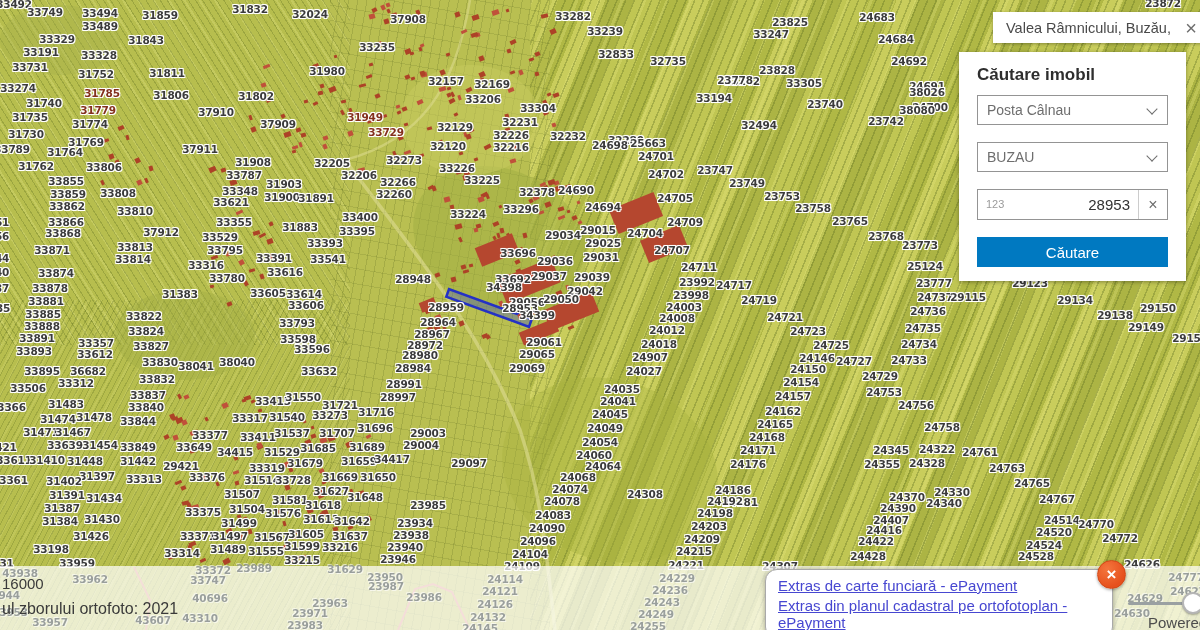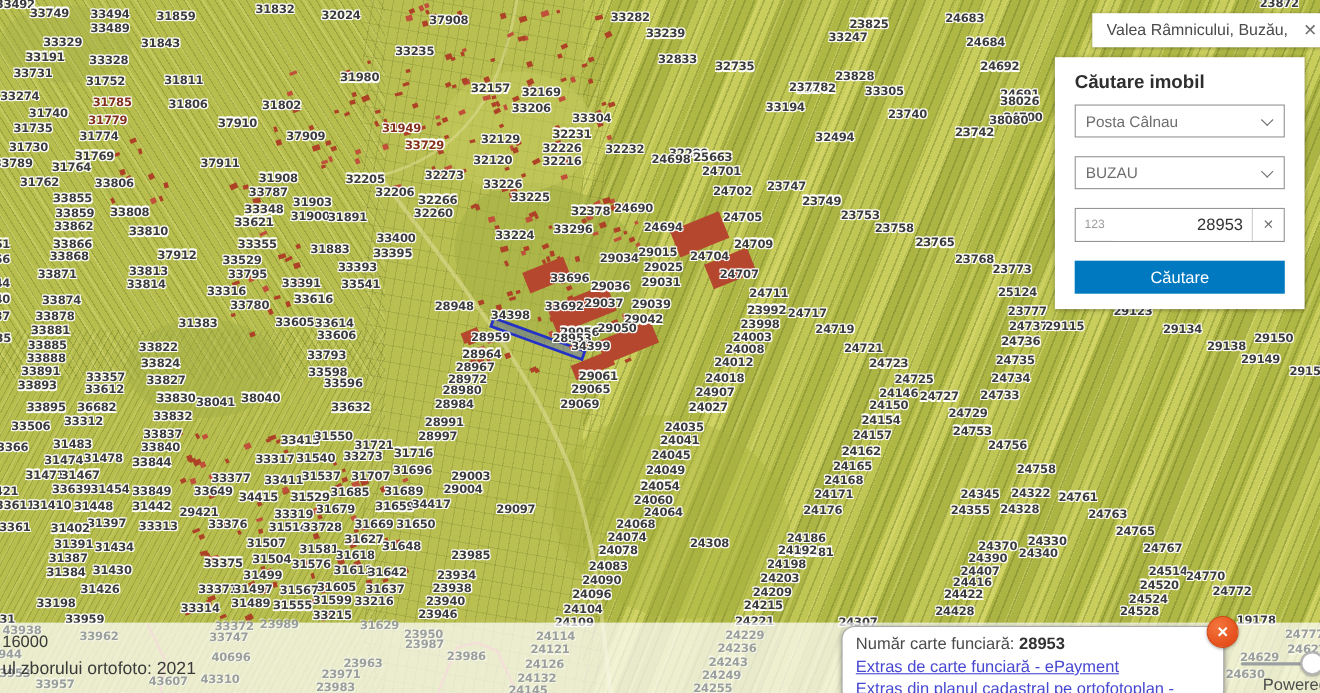--- a/index.html
+++ b/index.html
@@ -553,21 +553,21 @@
       <span class="plabel" style="left: 603px; top: 243px;">29025</span>
       <span class="plabel" style="left: 555px; top: 261px;">29036</span>
       <span class="plabel" style="left: 601px; top: 257px;">29031</span>
       <span class="plabel" style="left: 328px; top: 259px;">33541</span>
       <span class="plabel" style="left: 518px; top: 253px;">33696</span>
       <span class="plabel" style="left: 549px; top: 276px;">29037</span>
       <span class="plabel" style="left: 592px; top: 277px;">29039</span>
       <span class="plabel" style="left: 413px; top: 279px;">28948</span>
       <span class="plabel" style="left: 513px; top: 279px;">33692</span>
       <span class="plabel" style="left: 585px; top: 291px;">29042</span>
-      <span class="plabel" style="left: 464px; top: 287px;">34398</span>
+      <span class="plabel" style="left: 504px; top: 287px;">34398</span>
       <span class="plabel" style="left: 527px; top: 302px;">29056</span>
       <span class="plabel" style="left: 561px; top: 299px;">29050</span>
       <span class="plabel" style="left: 446px; top: 307px;">28959</span>
       <span class="plabel" style="left: 520px; top: 308px;">28953</span>
       <span class="plabel" style="left: 537px; top: 315px;">34399</span>
       <span class="plabel" style="left: 666px; top: 174px;">24702</span>
       <span class="plabel" style="left: 715px; top: 170px;">23747</span>
       <span class="plabel" style="left: 747px; top: 183px;">23749</span>
       <span class="plabel" style="left: 675px; top: 198px;">24705</span>
       <span class="plabel" style="left: 782px; top: 196px;">23753</span>
@@ -776,21 +776,21 @@
       <span class="plabel" style="left: 980px; top: 452px;">24761</span>
       <span class="plabel" style="left: 1007px; top: 468px;">24763</span>
       <span class="plabel" style="left: 1032px; top: 483px;">24765</span>
       <span class="plabel" style="left: 1057px; top: 499px;">24767</span>
       <span class="plabel" style="left: 1062px; top: 520px;">24514</span>
       <span class="plabel" style="left: 1096px; top: 524px;">24770</span>
       <span class="plabel" style="left: 1054px; top: 532px;">24520</span>
       <span class="plabel" style="left: 1044px; top: 545px;">24524</span>
       <span class="plabel" style="left: 1120px; top: 538px;">24772</span>
       <span class="plabel" style="left: 1036px; top: 556px;">24528</span>
-      <span class="plabel" style="left: 1142px; top: 564px;">19178</span>
+      <span class="plabel" style="left: 1142px; top: 564px;">24626</span>
       <span class="plabel f" style="left: 1186px; top: 577px;">24777</span>
       <span class="plabel f" style="left: 1188px; top: 591px;">24627</span>
       <span class="plabel f" style="left: 1145px; top: 598px;">24629</span>
       <span class="plabel f" style="left: 1132px; top: 613px;">24630</span>
       <span class="plabel f" style="left: 90px; top: 579px;">33962</span>
       <span class="plabel f" style="left: 2px; top: 595px;">33944</span>
       <span class="plabel f" style="left: 213px; top: 570px;">33372</span>
       <span class="plabel f" style="left: 254px; top: 568px;">23989</span>
       <span class="plabel f" style="left: 345px; top: 569px;">31629</span>
       <span class="plabel f" style="left: 385px; top: 577px;">23950</span>
@@ -819,24 +819,20 @@
     </div>
 
   <div class="attrib"></div>
   <div class="attrib-text scale-text">16000</div>
   <div class="attrib-text flight-text">ul zborului ortofoto: 2021</div>
   <div class="slider-line"></div>
   <div class="slider-knob"></div>
   <div class="attrib-text powered-text">Powered</div>
 
   <div class="popup">
-    <div class="popup-line1">
-      <span>Număr carte funciară:</span>
-      <b>28953</b>
-    </div>
     <a href="#">Extras de carte funciară - ePayment</a>
     <a href="#">Extras din planul cadastral pe ortofotoplan - ePayment</a>
   </div>
   <div class="popup-close">×</div>
 
   <div class="searchbox">
     <div class="q">Valea Râmnicului, Buzău,</div>
     <div class="x">×</div>
   </div>
 

